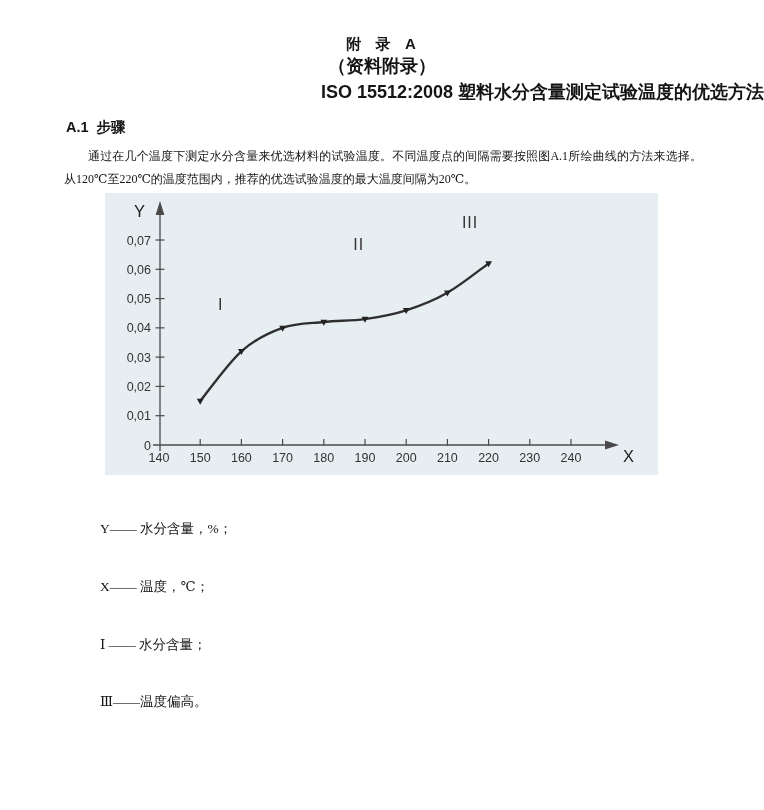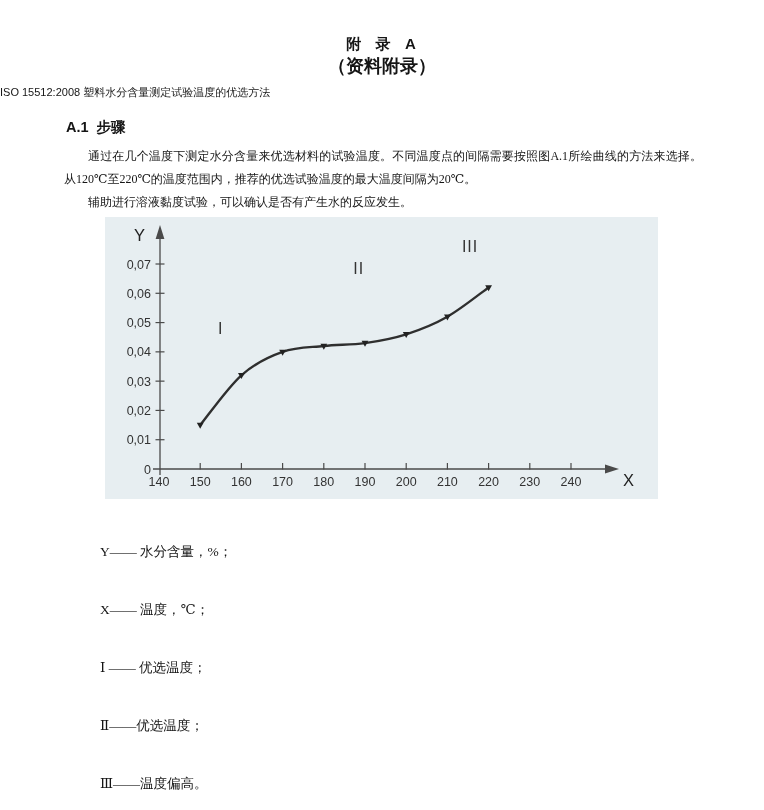--- a/index.html
+++ b/index.html
@@ -9,21 +9,21 @@
   }
   .doc-title{
     padding-top:35px;text-align:center;font-weight:bold;font-size:15px;line-height:17px;
     font-family:"Liberation Sans","DejaVu Sans",sans-serif;white-space:pre;letter-spacing:2px;
   }
   .doc-subtitle{
     margin-top:6px;text-align:center;font-weight:bold;font-size:18px;line-height:17px;
     font-family:"Liberation Sans","DejaVu Sans",sans-serif;white-space:pre;
   }
   .doc-heading{
-    margin-top:8px;text-align:left;font-weight:normal;font-size:11px;line-height:18px;
+    margin-top:8px;text-align:right;font-weight:bold;font-size:18px;line-height:18px;
     font-family:"Liberation Sans","DejaVu Sans",sans-serif;white-space:pre;
   }
   .sec{
     margin:17px 0 0 66px;font-weight:bold;font-size:14.5px;line-height:18px;
     font-family:"Liberation Sans","DejaVu Sans",sans-serif;white-space:pre;
   }
   .body-para{
     margin:9px 62px 0 64px;font-size:12px;line-height:22.6px;
     text-align:justify;text-indent:2em;
   }
@@ -43,21 +43,20 @@
 <body>
 
 <div class="page">
 
   <div class="doc-title">附  录  A</div>
   <div class="doc-subtitle">（资料附录）</div>
   <div class="doc-heading">ISO 15512:2008 塑料水分含量测定试验温度的优选方法</div>
 
   <h3 class="sec">A.1  步骤</h3>
   <p class="body-para">通过在几个温度下测定水分含量来优选材料的试验温度。不同温度点的间隔需要按照图A.1所绘曲线的方法来选择。从120℃至220℃的温度范围内，推荐的优选试验温度的最大温度间隔为20℃。</p>
-  <p class="body-para cont">辅助进行溶液黏度试验，可以确认是否有产生水的反应发生。</p>
 
   <div class="figure">
     <div class="plot">
       <svg id="plot-svg" viewBox="0 0 553 282" width="553" height="282">
           <line x1="48" y1="252" x2="506" y2="252" stroke="#4a4a4a" stroke-width="1.3"></line>
           <polygon points="514,252 500,247.6 500,256.4" fill="#4a4a4a"></polygon>
           <line x1="55" y1="258" x2="55" y2="16" stroke="#4a4a4a" stroke-width="1.3"></line>
           <polygon points="55,8 50.6,22 59.4,22" fill="#4a4a4a"></polygon>
           <text x="54" y="269" text-anchor="middle" class="tick">140</text>
           <line x1="95.2" y1="246" x2="95.2" y2="252.5" stroke="#4a4a4a" stroke-width="1.2"></line>
@@ -107,20 +106,19 @@
           <path d="M 339.00000000000006 97.51436 L 345.8 97.51436 L 342.40000000000003 103.51436 Z" fill="#222"></path>
           <path d="M 380.20000000000005 68.22865999999998 L 387 68.22865999999998 L 383.6 74.22865999999998 Z" fill="#222"></path>
           <text x="115.80000000000001" y="117.28577999999999" text-anchor="middle" class="region">I</text>
           <text x="253.82" y="57.25009499999999" text-anchor="middle" class="region">II</text>
           <text x="365.06" y="35.28582" text-anchor="middle" class="region">III</text>
         </svg>
     </div>
     <div class="legend">
       <div class="legend-row">Y—— 水分含量，%；</div>
       <div class="legend-row">X—— 温度，℃；</div>
-      <div class="legend-row">Ⅰ —— 优选温度；</div>
-      <div class="legend-row">Ⅱ——优选温度；</div>
+      <div class="legend-row">Ⅰ —— 水分含量；</div>
       <div class="legend-row">Ⅲ——温度偏高。</div>
     </div>
 
   </div>
 
 </div>
 
 </body></html>

